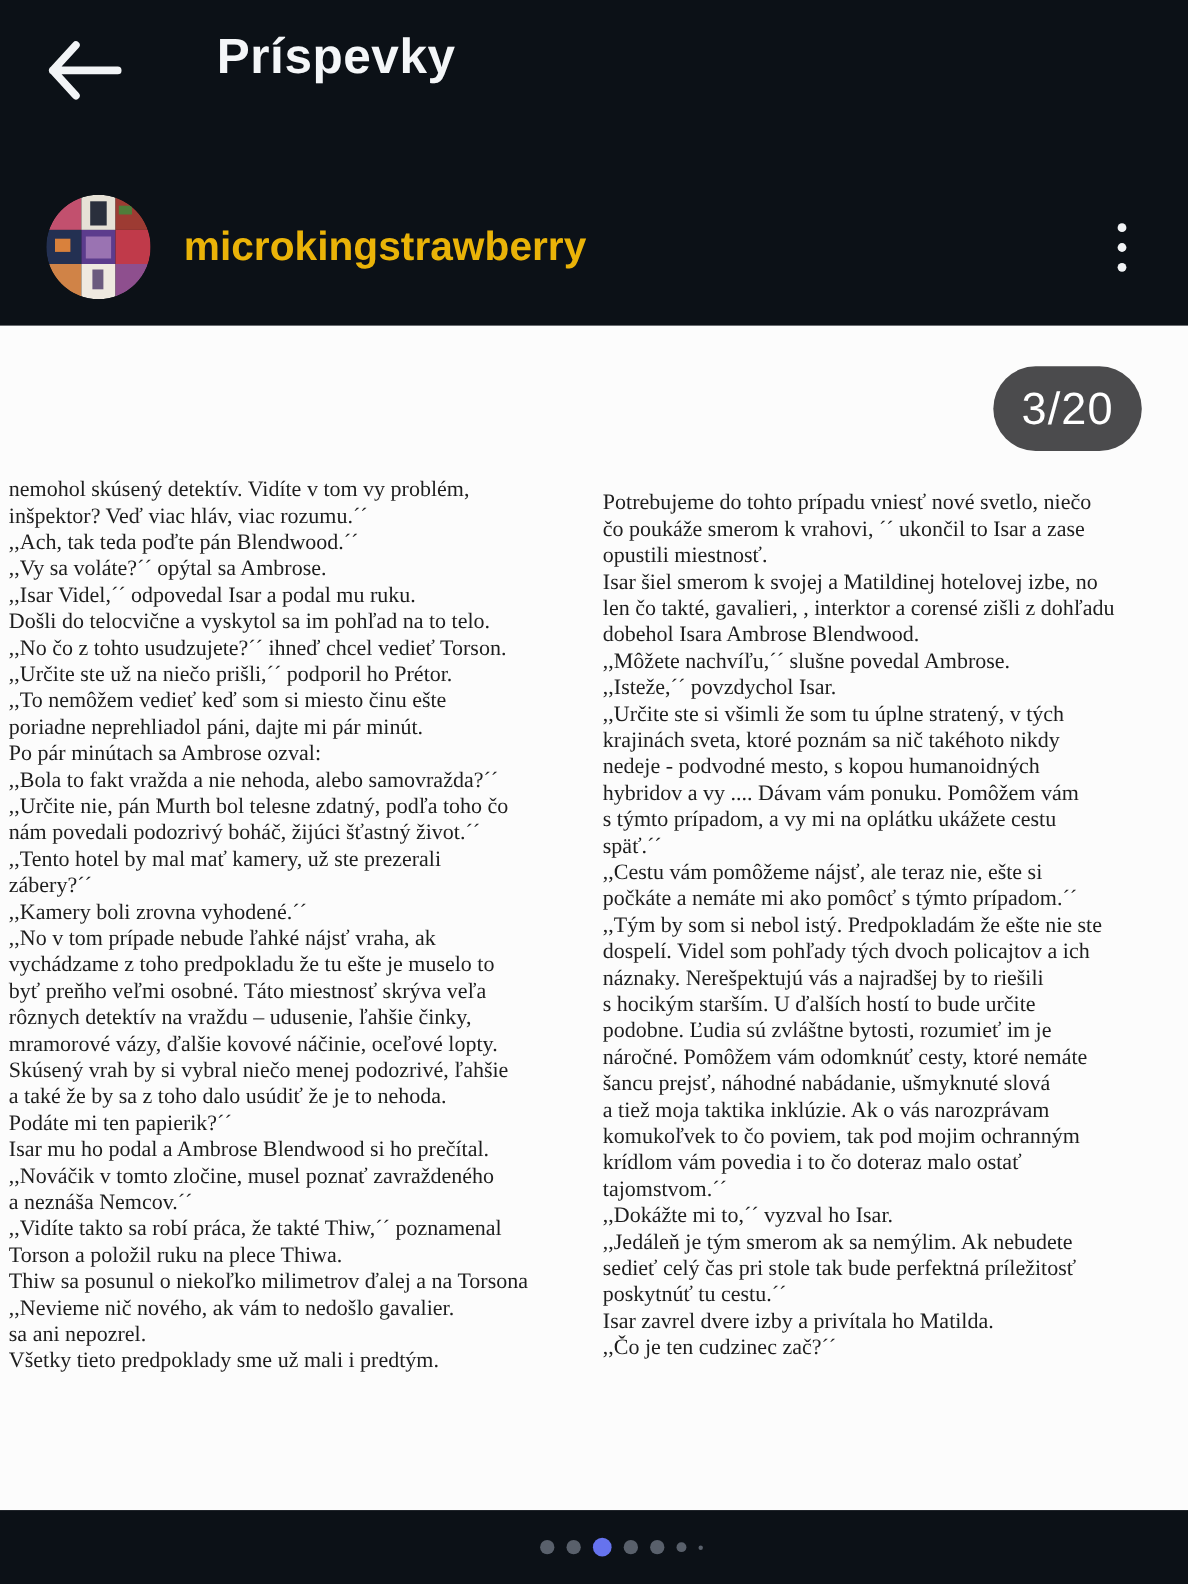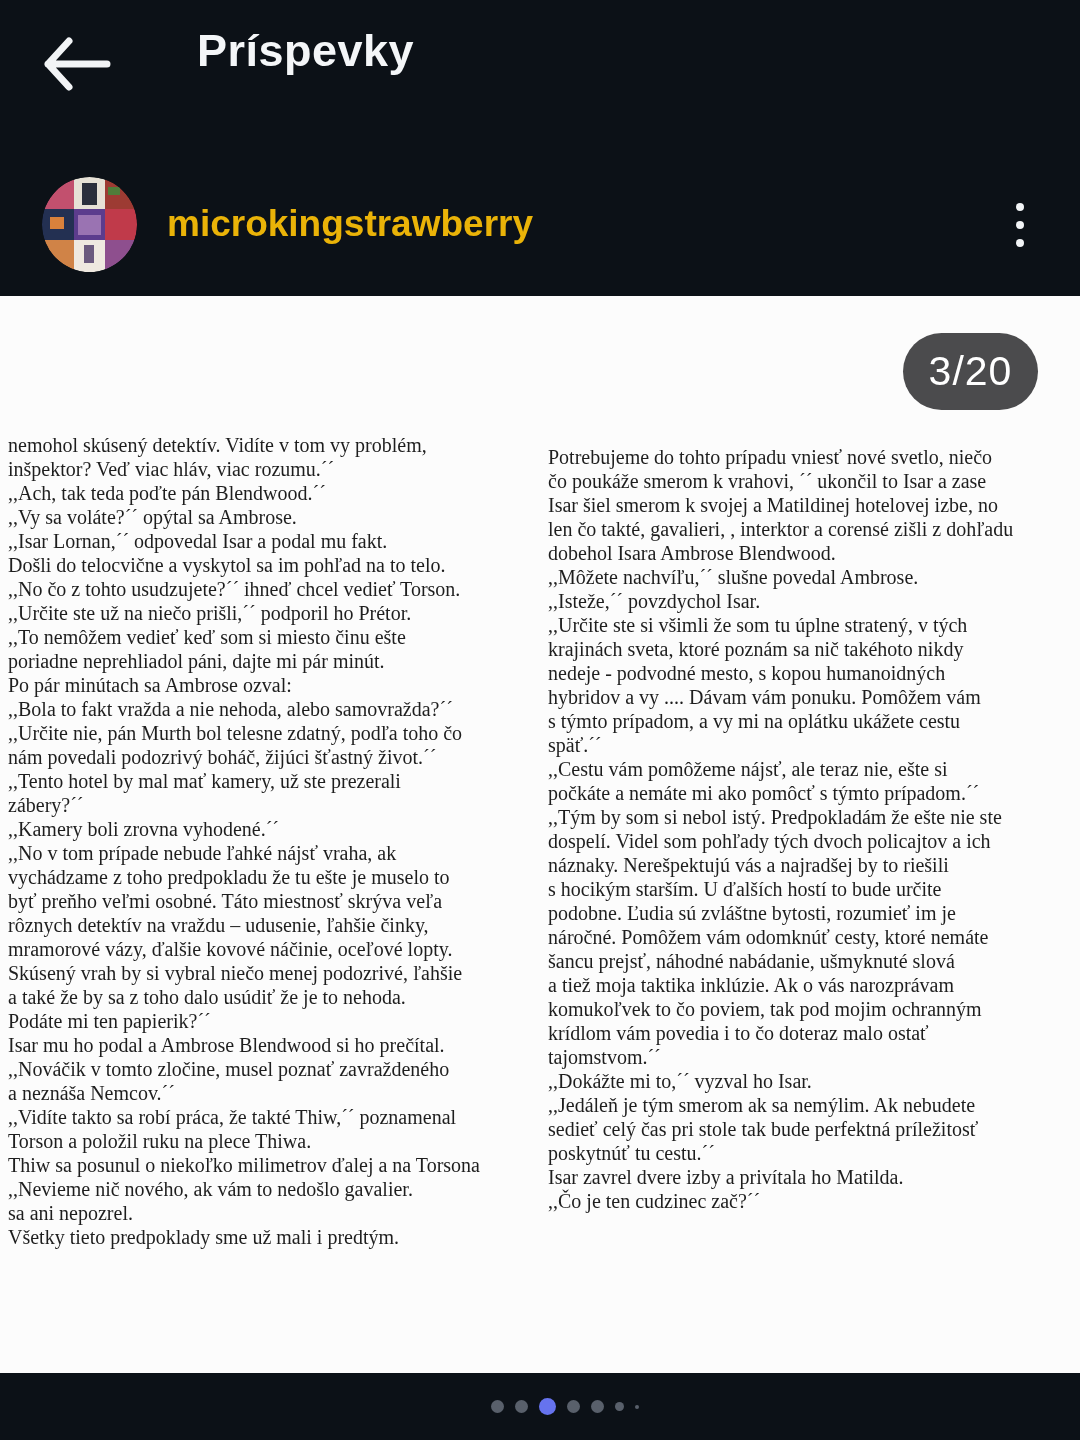--- a/index.html
+++ b/index.html
@@ -97,21 +97,21 @@
   </div>
 
   <div class="content">
     <div class="page-badge">3/20</div>
     <div class="cols">
       <div class="col col-left">
           <div class="tline">nemohol skúsený detektív. Vidíte v tom vy problém,</div>
           <div class="tline">inšpektor? Veď viac hláv, viac rozumu.´´</div>
           <div class="tline">,,Ach, tak teda poďte pán Blendwood.´´</div>
           <div class="tline">,,Vy sa voláte?´´ opýtal sa Ambrose.</div>
-          <div class="tline">,,Isar Lornan,´´ odpovedal Isar a podal mu fakt.</div>
+          <div class="tline">,,Isar Videl,´´ odpovedal Isar a podal mu ruku.</div>
           <div class="tline">Došli do telocvične a vyskytol sa im pohľad na to telo.</div>
           <div class="tline">,,No čo z tohto usudzujete?´´ ihneď chcel vedieť Torson.</div>
           <div class="tline">,,Určite ste už na niečo prišli,´´ podporil ho Prétor.</div>
           <div class="tline">,,To nemôžem vedieť keď som si miesto činu ešte</div>
           <div class="tline">poriadne neprehliadol páni, dajte mi pár minút.</div>
           <div class="tline">Po pár minútach sa Ambrose ozval:</div>
           <div class="tline">,,Bola to fakt vražda a nie nehoda, alebo samovražda?´´</div>
           <div class="tline">,,Určite nie, pán Murth bol telesne zdatný, podľa toho čo</div>
           <div class="tline">nám povedali podozrivý boháč, žijúci šťastný život.´´</div>
           <div class="tline">,,Tento hotel by mal mať kamery, už ste prezerali</div>
@@ -131,20 +131,21 @@
           <div class="tline">,,Vidíte takto sa robí práca, že takté Thiw,´´ poznamenal</div>
           <div class="tline">Torson a položil ruku na plece Thiwa.</div>
           <div class="tline">Thiw sa posunul o niekoľko milimetrov ďalej a na Torsona</div>
           <div class="tline">,,Nevieme nič nového, ak vám to nedošlo gavalier.</div>
           <div class="tline">sa ani nepozrel.</div>
           <div class="tline">Všetky tieto predpoklady sme už mali i predtým.</div>
         </div>
       <div class="col col-right">
           <div class="tline">Potrebujeme do tohto prípadu vniesť nové svetlo, niečo</div>
           <div class="tline">čo poukáže smerom k vrahovi, ´´ ukončil to Isar a zase</div>
+          <div class="tline">opustili miestnosť.</div>
           <div class="tline">Isar šiel smerom k svojej a Matildinej hotelovej izbe, no</div>
           <div class="tline">len čo takté, gavalieri, , interktor a corensé zišli z dohľadu</div>
           <div class="tline">dobehol Isara Ambrose Blendwood.</div>
           <div class="tline">,,Môžete nachvíľu,´´ slušne povedal Ambrose.</div>
           <div class="tline">,,Isteže,´´ povzdychol Isar.</div>
           <div class="tline">,,Určite ste si všimli že som tu úplne stratený, v tých</div>
           <div class="tline">krajinách sveta, ktoré poznám sa nič takéhoto nikdy</div>
           <div class="tline">nedeje - podvodné mesto, s kopou humanoidných</div>
           <div class="tline">hybridov a vy .... Dávam vám ponuku. Pomôžem vám</div>
           <div class="tline">s týmto prípadom, a vy mi na oplátku ukážete cestu</div>

